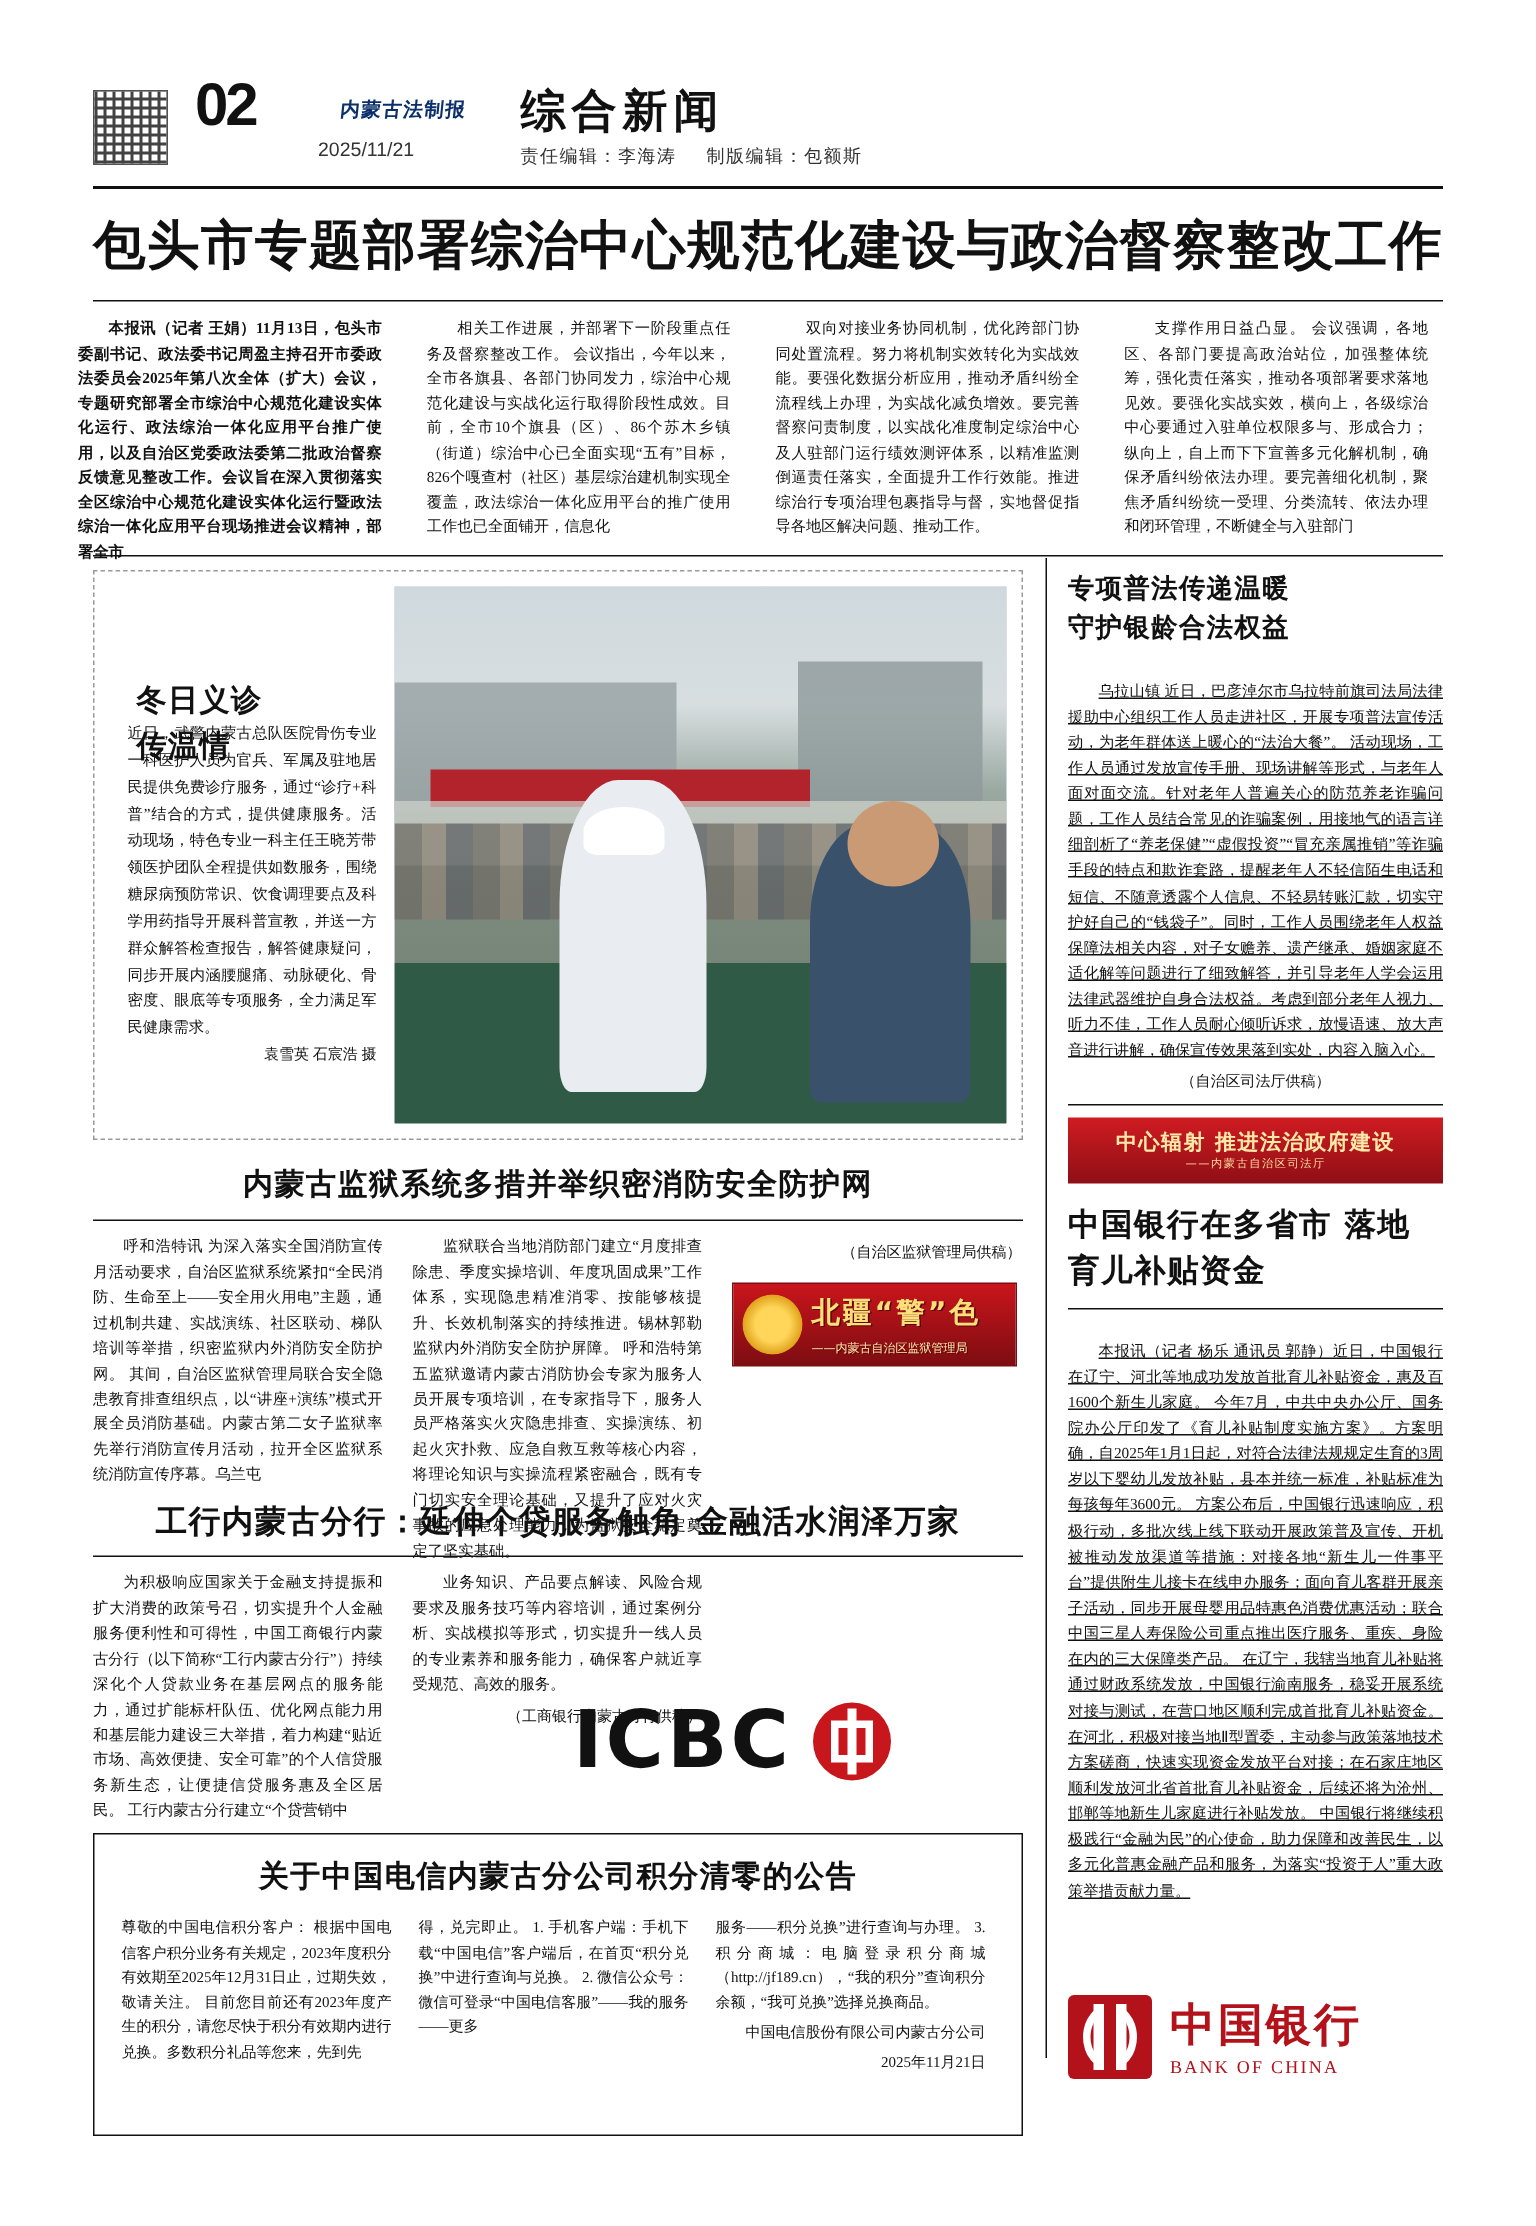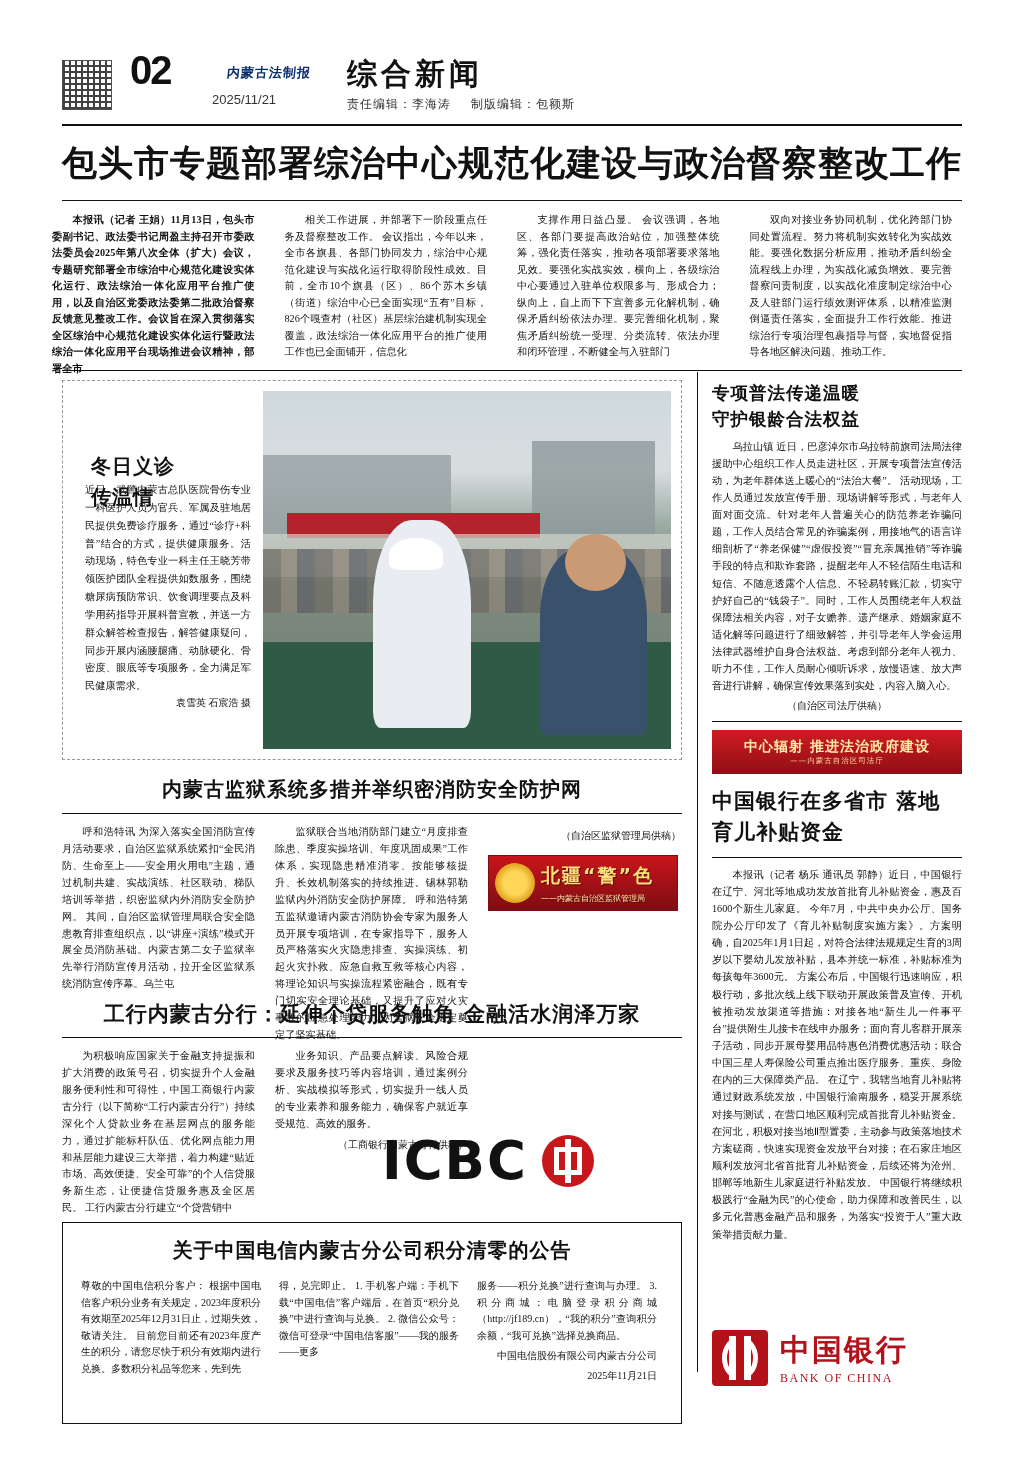--- a/index.html
+++ b/index.html
@@ -101,21 +101,21 @@
   .notice{position:absolute;left:62px;top:1222px;width:620px;height:202px;border:1px solid #111;box-sizing:border-box;padding:14px 18px;}
   .notice .h{text-align:center;font-family:"DejaVu Sans",sans-serif;font-weight:700;font-size:20px;letter-spacing:1px;}
   .notice .cols{display:flex;gap:18px;margin-top:14px;}
   .notice .col{width:180px;font-size:10px;line-height:1.66;text-align:justify;}
   .notice .col p{margin:0 0 3px 0;}
   .notice .sign{text-align:right;font-size:10px;line-height:1.6;margin-top:4px;}
 
   
   .r-art{margin-bottom:10px;}
   .r-h{font-family:"DejaVu Sans",sans-serif;font-weight:700;font-size:17.5px;line-height:1.5;letter-spacing:1px;}
-  .r-body{font-size:10.2px;line-height:1.68;text-align:justify;margin-top:5px;}
+  .r-body{font-size:10.2px;line-height:1.68;text-align:justify;margin-top:20px;text-decoration:underline;}
   .r-body p{margin:0 0 3px 0;}
   .r-credit{text-align:center;font-size:10px;margin-top:4px;}
   .r-rule{width:250px;height:1px;background:#111;margin:8px 0;}
   .banner-law{width:250px;height:44px;background:linear-gradient(#d01b22,#8e0f15);display:flex;align-items:center;justify-content:center;}
   .banner-law .t{color:#ffe9a8;font-family:"DejaVu Sans",sans-serif;font-weight:700;font-size:14px;letter-spacing:1px;}
   .banner-law .s{display:block;font-size:7.5px;font-weight:400;color:#ffd9a0;text-align:center;}
   .boc{position:absolute;left:712px;top:1330px;width:250px;display:flex;align-items:center;gap:12px;}
   .boc .mark{width:56px;height:56px;background:#b3121b;border-radius:4px;position:relative;}
   .boc .mark:before{content:"";position:absolute;left:10px;top:6px;width:36px;height:44px;border:5px solid #fff;border-radius:50%;box-sizing:border-box;}
   .boc .mark:after{content:"";position:absolute;left:24px;top:6px;width:8px;height:44px;background:#b3121b;box-shadow:-7px 0 0 #fff,7px 0 0 #fff;}
@@ -145,25 +145,25 @@
 
   <div class="topcols">
     <div class="col">
         <p class="indent lead">本报讯（记者 王娟）11月13日，包头市委副书记、政法委书记周盈主持召开市委政法委员会2025年第八次全体（扩大）会议，专题研究部署全市综治中心规范化建设实体化运行、政法综治一体化应用平台推广使用，以及自治区党委政法委第二批政治督察反馈意见整改工作。会议旨在深入贯彻落实全区综治中心规范化建设实体化运行暨政法综治一体化应用平台现场推进会议精神，部署全市</p>
       </div>
     <div class="col">
         <p class="indent">相关工作进展，并部署下一阶段重点任务及督察整改工作。
 会议指出，今年以来，全市各旗县、各部门协同发力，综治中心规范化建设与实战化运行取得阶段性成效。目前，全市10个旗县（区）、86个苏木乡镇（街道）综治中心已全面实现“五有”目标，826个嘎查村（社区）基层综治建机制实现全覆盖，政法综治一体化应用平台的推广使用工作也已全面铺开，信息化</p>
       </div>
     <div class="col">
+        <p class="indent">双向对接业务协同机制，优化跨部门协同处置流程。努力将机制实效转化为实战效能。要强化数据分析应用，推动矛盾纠纷全流程线上办理，为实战化减负增效。要完善督察问责制度，以实战化准度制定综治中心及人驻部门运行绩效测评体系，以精准监测倒逼责任落实，全面提升工作行效能。推进综治行专项治理包裹指导与督，实地督促指导各地区解决问题、推动工作。</p>
+      </div>
+    <div class="col">
         <p class="indent">支撑作用日益凸显。
 会议强调，各地区、各部门要提高政治站位，加强整体统筹，强化责任落实，推动各项部署要求落地见效。要强化实战实效，横向上，各级综治中心要通过入驻单位权限多与、形成合力；纵向上，自上而下下宣善多元化解机制，确保矛盾纠纷依法办理。要完善细化机制，聚焦矛盾纠纷统一受理、分类流转、依法办理和闭环管理，不断健全与入驻部门</p>
-      </div>
-    <div class="col">
-        <p class="indent">双向对接业务协同机制，优化跨部门协同处置流程。努力将机制实效转化为实战效能。要强化数据分析应用，推动矛盾纠纷全流程线上办理，为实战化减负增效。要完善督察问责制度，以实战化准度制定综治中心及人驻部门运行绩效测评体系，以精准监测倒逼责任落实，全面提升工作行效能。推进综治行专项治理包裹指导与督，实地督促指导各地区解决问题、推动工作。</p>
       </div>
   </div>
   <div class="rule-h" style="left:62px;top:370px;width:900px;height:1px;"></div>
 
   <div class="vrule"></div>
 
   <div class="zone-left">
     <div class="feature">
       <div class="feature-title" style="white-space:pre-line">冬日义诊
 传温情</div>

